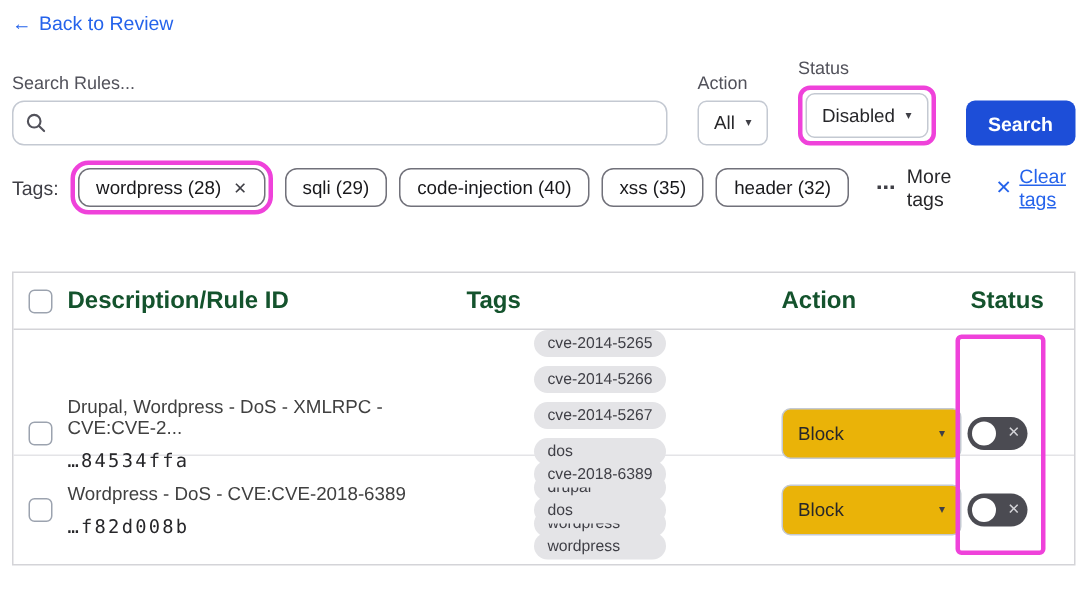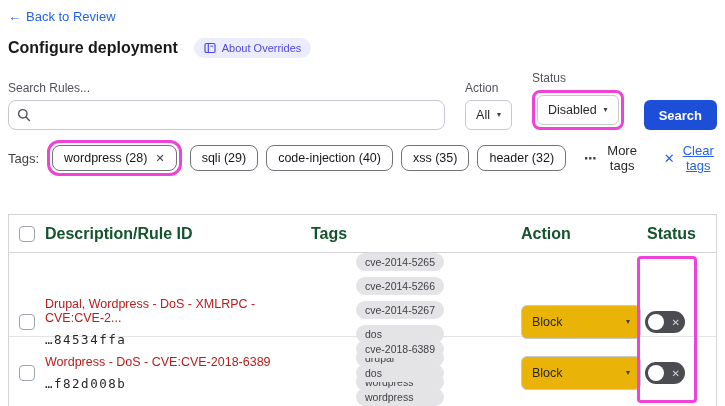--- a/index.html
+++ b/index.html
@@ -25,42 +25,42 @@
   .search-input { width:100%; height:30px; border:1px solid #c4c9d2; border-radius:8px;
     padding:0 10px 0 30px; font-size:13px; outline:none; background:#fff; }
   .dropdown { height:30px; display:inline-flex; align-items:center; gap:7px; padding:0 10px;
     border:1px solid #c4c9d2; border-radius:6px; font-size:12.5px; color:#27272a; background:#fff; cursor:pointer; white-space:nowrap; }
   .caret { font-size:8px; color:#3f3f46; line-height:1; }
   .hl-box { border:3px solid var(--highlight-pink,#ef42da); border-radius:8px; padding:2px; display:inline-flex; }
   .search-btn { height:30px; padding:0 15px; background:var(--button-blue,#1d4ed8); color:#fff;
     border:none; border-radius:6px; font-size:13px; font-weight:600; cursor:pointer; }
 
   
-  .tags-row { display:flex; align-items:center; gap:8px; margin-top:10px; font-size:13px; color:#3f3f46;text-align:center; }
+  .tags-row { display:flex; align-items:center; gap:8px; margin-top:10px; font-size:13px; color:#3f3f46; }
   .chip { display:inline-flex; align-items:center; gap:8px; border:1px solid #71717a; border-radius:8px;
     padding:5px 11px; font-size:12.5px; color:#18181b; background:#fff; cursor:pointer; white-space:nowrap; }
   .hl-chip { border:3px solid var(--highlight-pink,#ef42da); border-radius:12px; padding:2px; display:inline-flex; }
   .chip-x { font-size:11px; color:#3f3f46; }
   .more-tags { display:inline-flex; align-items:center; gap:7px; margin-left:10px; color:#27272a; cursor:pointer; }
   .ellipsis { font-weight:700; letter-spacing:0.5px; color:#3f3f46; }
   .clear-tags { display:inline-flex; align-items:center; gap:5px; margin-left:16px;
     color:var(--link-blue,#2563eb); cursor:pointer; }
   .clear-tags-label { text-decoration:underline; }
 
   
   .table { position:relative; margin-top:38px; border:1px solid #d4d4d8; background:#fff; }
   .thead, .trow { display:grid; grid-template-columns:36px 256px 210px 126px 1fr; align-items:center; }
   .thead { height:38px; border-bottom:1px solid #d4d4d8; }
   .th { font-size:16px; font-weight:700; color:#14532d; }
   .th.pad, .cell.pad { padding-left:10px; }
   .cell-check { display:flex; justify-content:center; }
   .checkbox { width:16px; height:16px; border:1.5px solid #9ca3af; border-radius:4px; background:#fff; cursor:pointer; }
   .trow.r1 { height:84px; border-bottom:1px solid #e4e4e7; }
   .trow.r2 { height:72px; }
-  .desc-line { font-size:12.5px; color:#b91c1c; }
+  .desc-line { font-size:12.5px; color:#404040; }
   .rule-id { font-family:"DejaVu Sans Mono","Liberation Mono",monospace; font-size:12.5px;
     letter-spacing:1.5px; color:#27272a; margin-top:7px; }
   .cell-desc { padding-right:14px; }
   .cell-tags { display:flex; flex-wrap:wrap; gap:6px 6px; padding-right:12px; align-content:center;flex-direction:column; }
   .pill { background:var(--pill-bg,#e4e4e7); border-radius:10px; padding:3px 9px; font-size:10.5px;
     color:#3f3f46; white-space:nowrap; }
   .action-dd { width:120px; height:34px; border:1px solid #c4c9d2; border-radius:6px; background:#eab308;
     display:flex; align-items:center; justify-content:space-between; padding:0 10px; font-size:12.5px; cursor:pointer; }
   .toggle { position:relative; width:40px; height:22px; background:var(--toggle-bg,#4b4b52);
     border-radius:11px; margin-left:8px; cursor:pointer; }
@@ -72,31 +72,20 @@
 </head>
 <body>
 
 <div class="page">
 
   <a class="back-link">
     <span>←</span>
     <span>Back to Review</span>
   </a>
 
-  <div class="title-row">
-    <div class="page-title">Configure deployment</div>
-    <span class="badge">
-      <svg width="12" height="12" viewBox="0 0 12 12">
-        <rect x="1" y="1.5" width="10" height="9" rx="1.6" fill="none" stroke="#4f46e5" stroke-width="1.2"></rect>
-        <line x1="4.3" y1="1.5" x2="4.3" y2="10.5" stroke="#4f46e5" stroke-width="1.2"></line>
-        <line x1="6.3" y1="4.2" x2="9.1" y2="4.2" stroke="#4f46e5" stroke-width="1"></line>
-      </svg>
-      <span>About Overrides</span>
-    </span>
-  </div>
 
   <div class="filters-row">
     <div class="fgroup grow">
       <span class="flabel">Search Rules...</span>
       <div class="search-wrap">
         <svg width="14" height="14" viewBox="0 0 14 14">
           <circle cx="5.8" cy="5.8" r="4.2" fill="none" stroke="#52525b" stroke-width="1.4"></circle>
           <line x1="9" y1="9" x2="12.4" y2="12.4" stroke="#52525b" stroke-width="1.4" stroke-linecap="round"></line>
         </svg>
         <input class="search-input" type="text" value="" style="">

